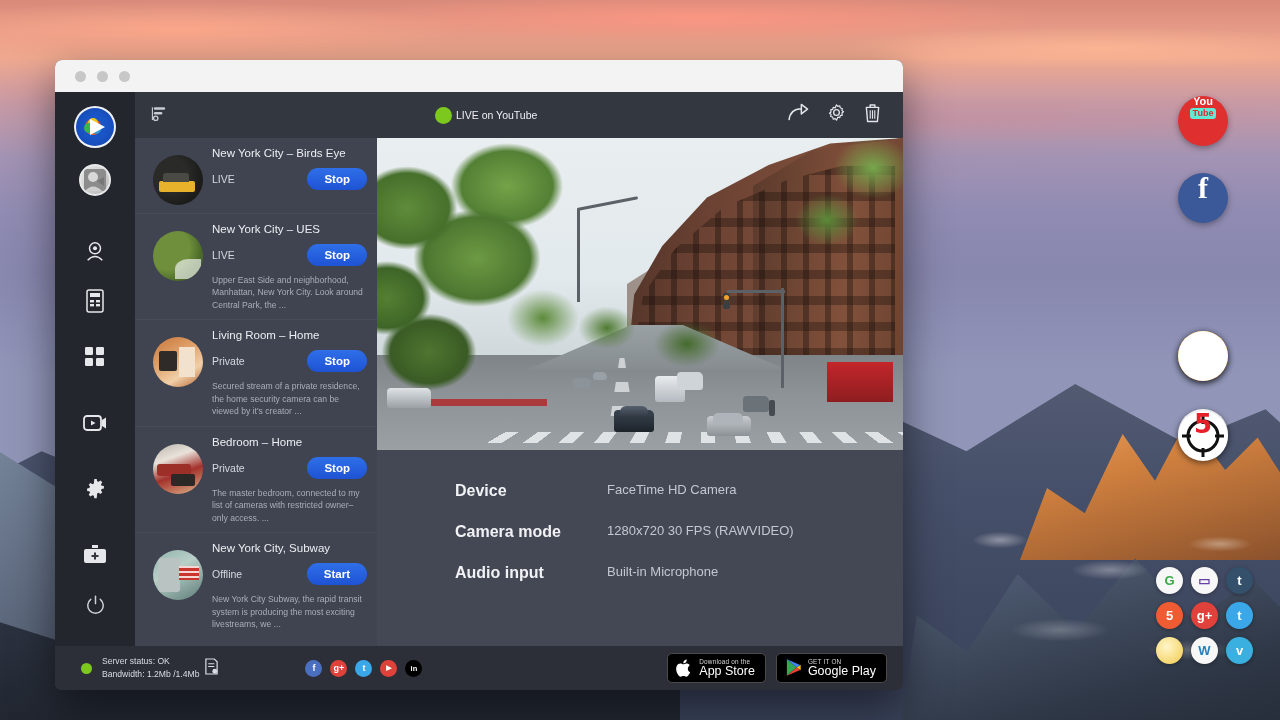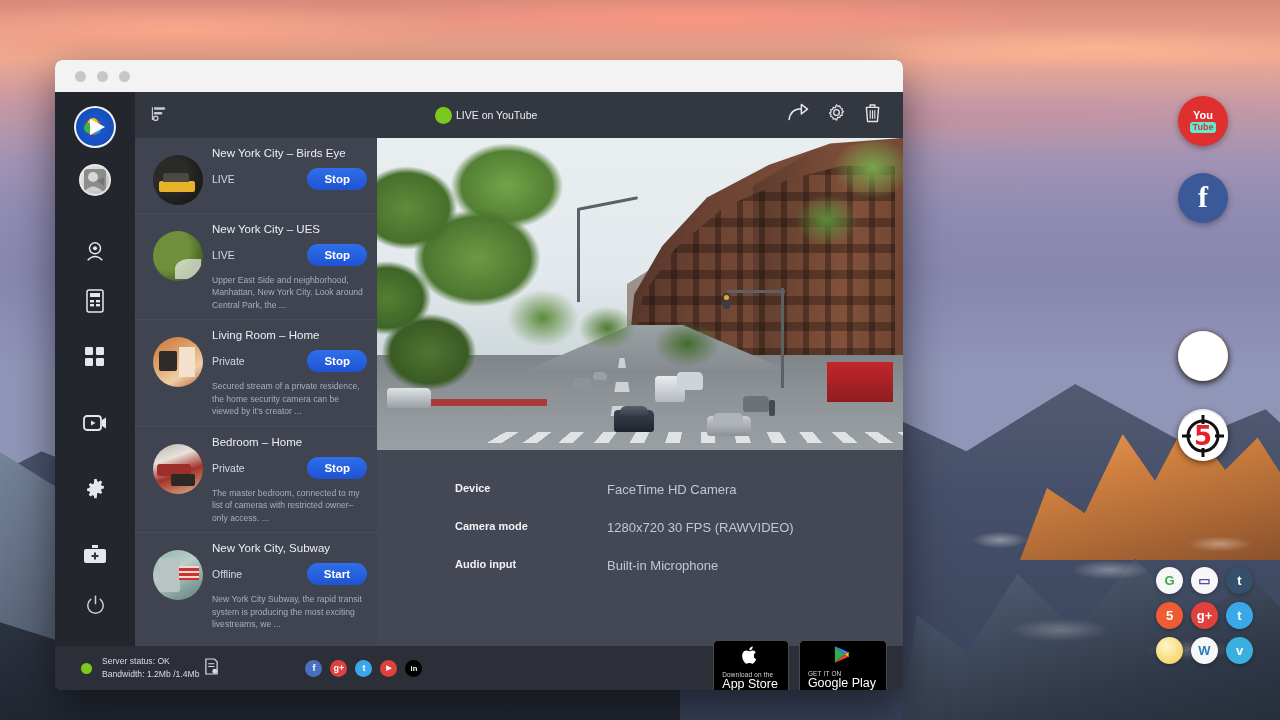--- a/index.html
+++ b/index.html
@@ -77,21 +77,21 @@
   #mtn-darkfront {
     position: absolute; left: -20px; top: 540px; width: 700px; height: 190px;
     background: linear-gradient(to bottom, #353d4d, #20252f);
     clip-path: polygon(0% 100%, 0% 40%, 12% 54%, 24% 28%, 38% 50%, 52% 30%,
       66% 56%, 80% 38%, 92% 58%, 100% 46%, 100% 100%);
   }
 
   
   .dock-icon {
     position: absolute; border-radius: 50%;
-    display: flex; align-items: center; justify-content: center;
+    display: flex; align-items: flex-start; justify-content: center;
     box-shadow: 0 2px 6px rgba(0,0,0,.35);
     overflow: hidden;
   }
   .big-icon { width: 50px; height: 50px; left: 1178px; }
   .ico-youtube { background: #e02f2f; }
   .ico-youtube .yt-t {
     color: #fff; font-size: 11px; font-weight: bold; line-height: 11px; text-align: center;
   }
   .ico-youtube .yt-b {
     background: #5eead4; color: #e02f2f; font-size: 9px; font-weight: bold;
@@ -284,21 +284,21 @@
   }
 
   #tabs-row { display: flex; justify-content: flex-end; gap: 28px;
               padding: 16px 40px 0 0; }
   .tab-pill {
     background: #fdfdfd; color: #5660b8; font-size: 12.5px; font-weight: bold;
     border-radius: 14px; padding: 6px 20px; border: none; cursor: pointer;
   }
   #spec-table { padding: 32px 0 0 78px; }
   .spec-row { display: flex; margin-bottom: 23px; }
-  .spec-key { width: 152px; color: #f1f2f5; font-size: 11px; font-weight: bold; }
+  .spec-key { width: 152px; color: #f1f2f5; font-size: 16px; font-weight: bold; }
   .spec-val { color: #c3c7d0; font-size: 13px; }
 
   
   #footer {
     height: 44px; flex: 0 0 44px; background: #2c2f38;
     display: flex; align-items: center; padding: 0 16px;
   }
   .f-dot { width: 11px; height: 11px; border-radius: 50%; background: #7cc81e;
            margin-right: 10px; margin-left: 10px; }
   .f-status { color: #d9dce3; font-size: 8.6px; line-height: 1.5; }
@@ -307,21 +307,20 @@
   .fs {
     width: 17px; height: 17px; border-radius: 50%; display: flex;
     align-items: center; justify-content: center; color: #fff;
     font-size: 9px; font-weight: bold;
   }
   .store-badges { display: flex; gap: 10px; margin-left: auto; }
   .badge {
     background: #000; border: 1px solid #4a4a4a; border-radius: 5px;
     display: flex; align-items: center; gap: 6px; padding: 4px 10px 4px 8px;
     cursor: pointer;
-    flex-direction: column;
   }
   .badge .b-top { color: #d8d8d8; font-size: 6.4px; letter-spacing: .2px; line-height: 1.1; }
   .badge .b-main { color: #fff; font-size: 12.5px; line-height: 1.1; }
 </style>
 </head>
 <body>
 
 <div id="desktop">
   <div id="sky-clouds"></div>
   <div id="mtn-back"></div>

